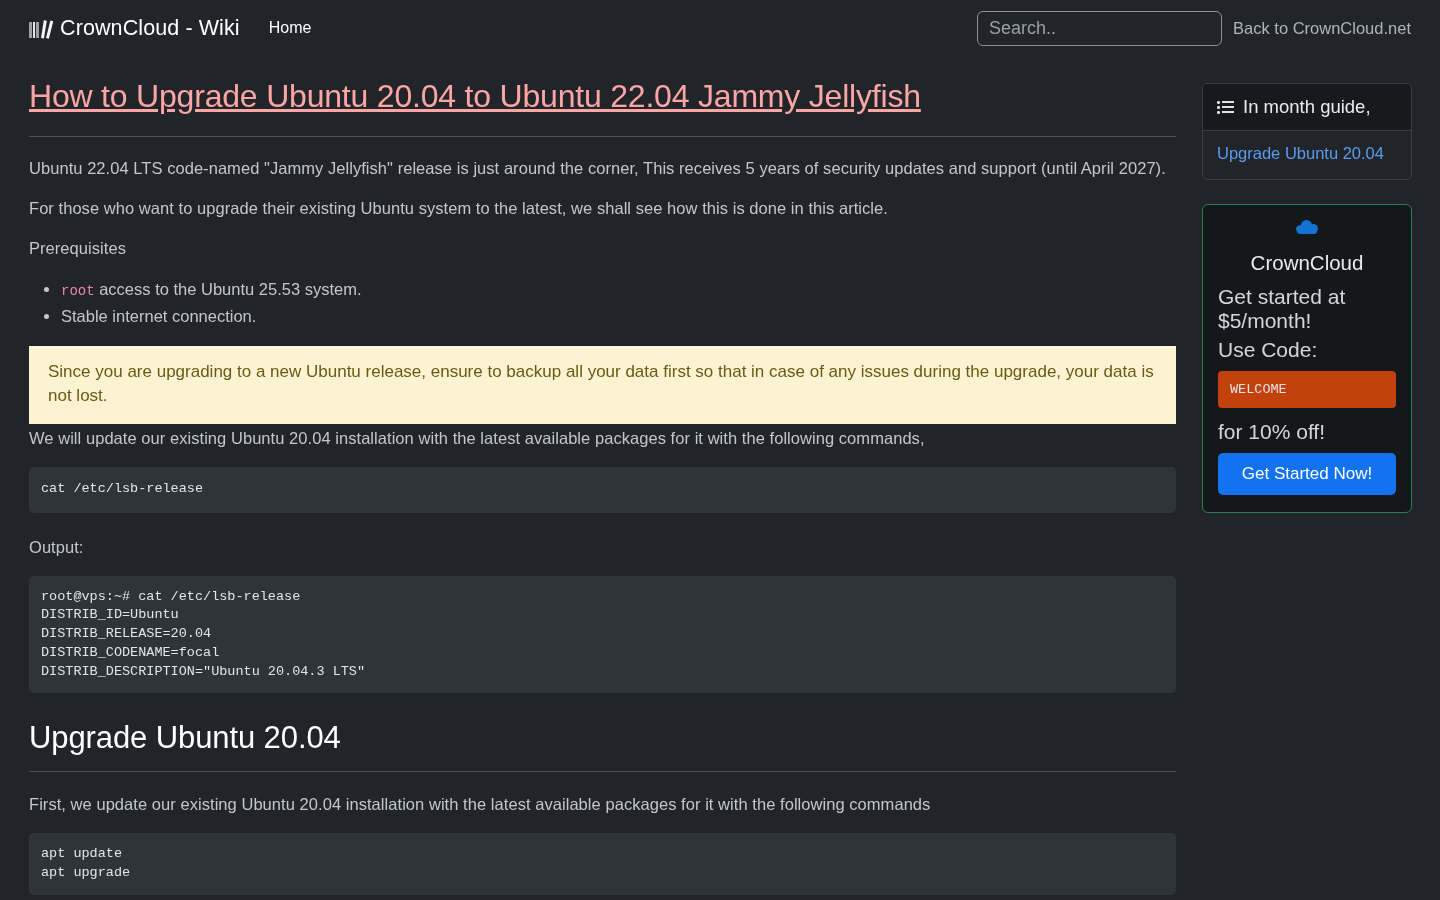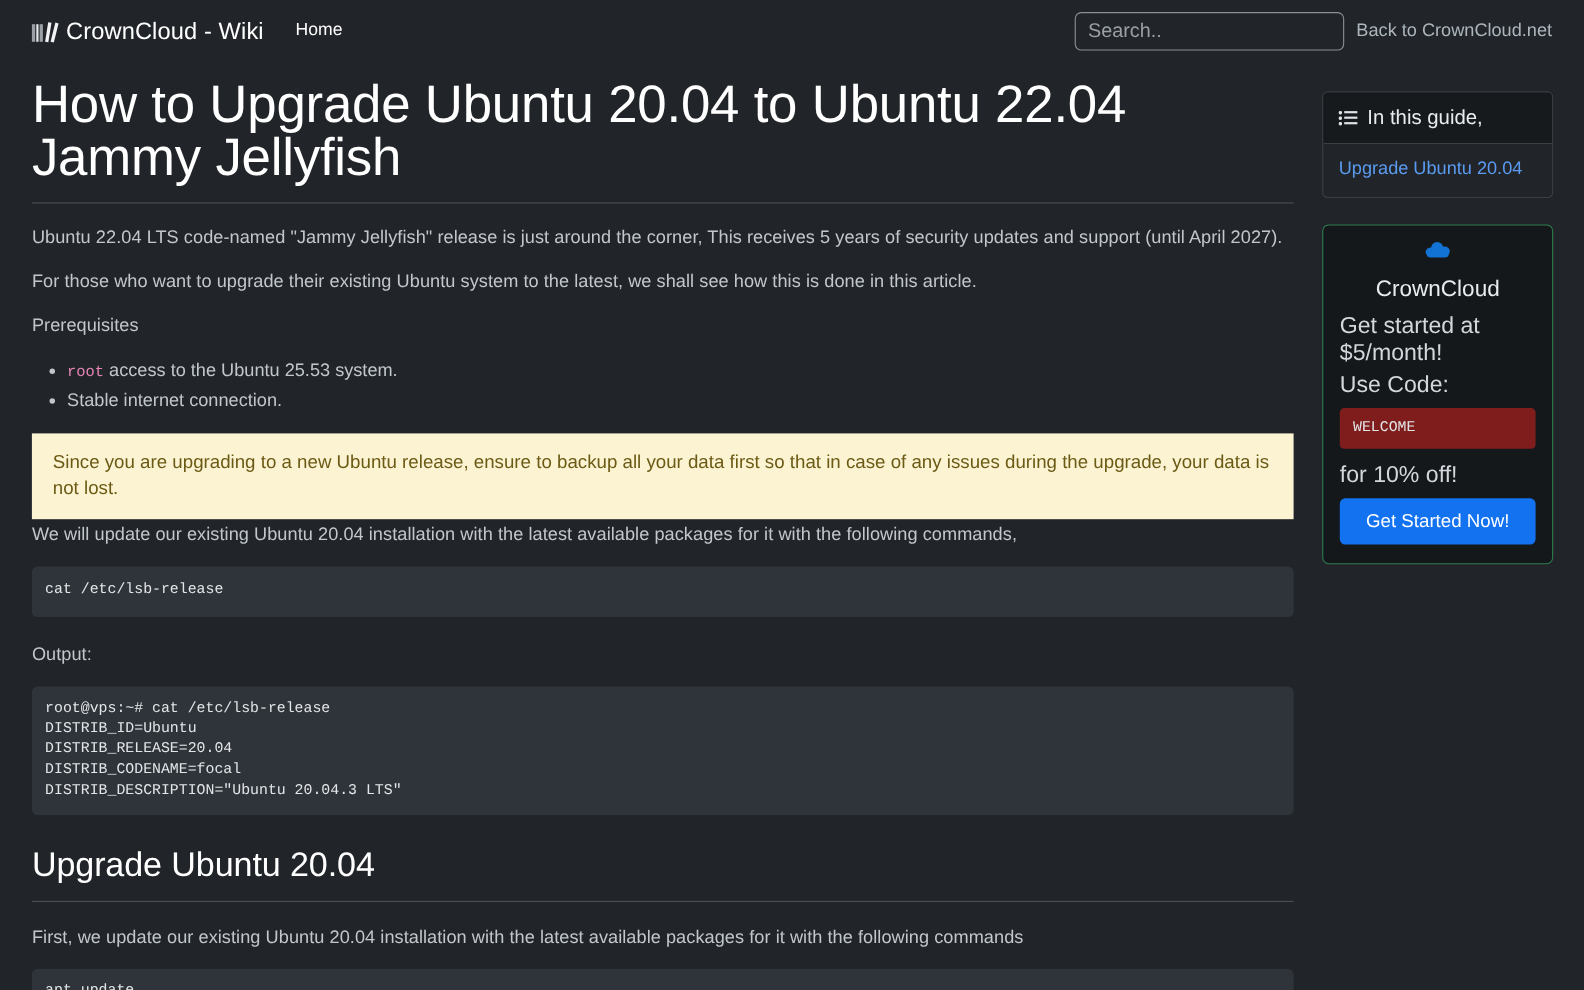--- a/index.html
+++ b/index.html
@@ -98,26 +98,27 @@
     display: flex;
     align-items: flex-start;
     padding: 0 29px;
     gap: 26px;
   }
   .content { width: 1147px; flex: 0 0 1147px; padding-top: 16px; }
   .side { width: 210px; flex: 0 0 210px; padding-top: 27px; }
 
   
   h1.article-title {
-    color: #ffffff;
-    font-size: 48px;
+    color: #fca5a5;
+    font-size: 32px;
     font-weight: 400;
     line-height: 48px;
     letter-spacing: -0.2px;
     margin: 0 0 16px 0;
+    text-decoration: underline;
   }
   .rule {
     border: 0;
     border-top: 1px solid #4b5057;
     margin: 0 0 20px 0;
   }
   p.body {
     color: #c2c7cc;
     font-size: 16.5px;
     line-height: 23px;
@@ -249,21 +250,21 @@
 
   .promo-line {
     color: #d3d7db;
     font-size: 21px;
     line-height: 24px;
     margin: 0 0 5px 0;
     font-weight: 400;
   }
   .promo-line.tight { margin-bottom: 9px; }
   .promo-code {
-    background: #7f1d1d;
+    background: #c2410c;
     border-radius: 4px;
     color: #e3e6e8;
     font-family: "Liberation Mono", monospace;
     font-size: 13.5px;
     padding: 11px 12px;
     margin-bottom: 12px;
   }
   .promo-btn {
     display: block;
     width: 100%;
@@ -344,21 +345,21 @@
     <div class="card">
       <div class="card-header">
         <span class="list-icon">
           <span class="dot r0"></span>
             <span class="bar r0"></span>
           <span class="dot r1"></span>
             <span class="bar r1"></span>
           <span class="dot r2"></span>
             <span class="bar r2"></span>
         </span>
-        <span>In this guide,</span>
+        <span>In month guide,</span>
       </div>
       <div class="card-body">
         <a class="toc-link" href="#">Upgrade Ubuntu 20.04</a>
       </div>
     </div>
 
     <div class="promo">
       <div class="promo-brand">
         <span class="cloud-icon">
           <b class="c1"></b>

